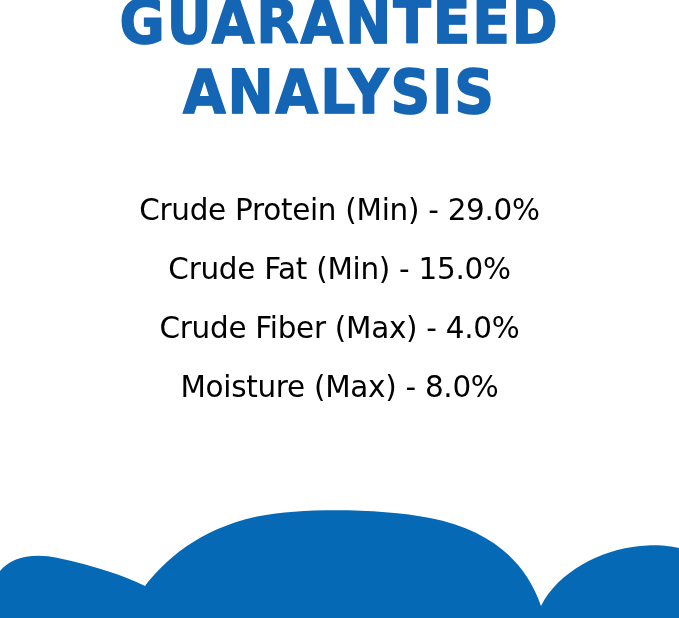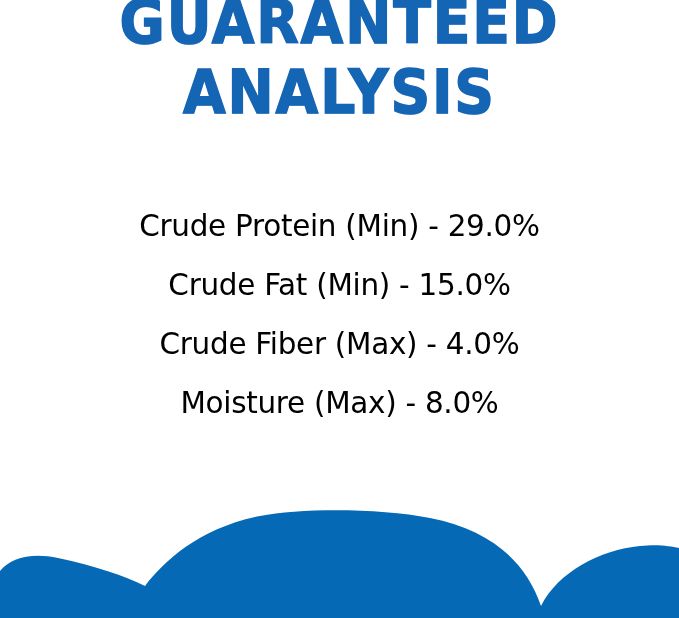--- a/index.html
+++ b/index.html
@@ -40,21 +40,21 @@
   }
   .title-line-2 {
     font-size: 60px;
     margin-top: 10px;
     transform: scaleX(0.92);
   }
 
   
   .analysis-list {
     position: absolute;
-    top: 196px;
+    top: 180px;
     left: 0;
     width: 679px;
     text-align: center;
   }
   .analysis-row {
     display: block;
     color: #000000;
     font-family: "DejaVu Sans", sans-serif;
     font-weight: 400;
     font-size: 31px;

